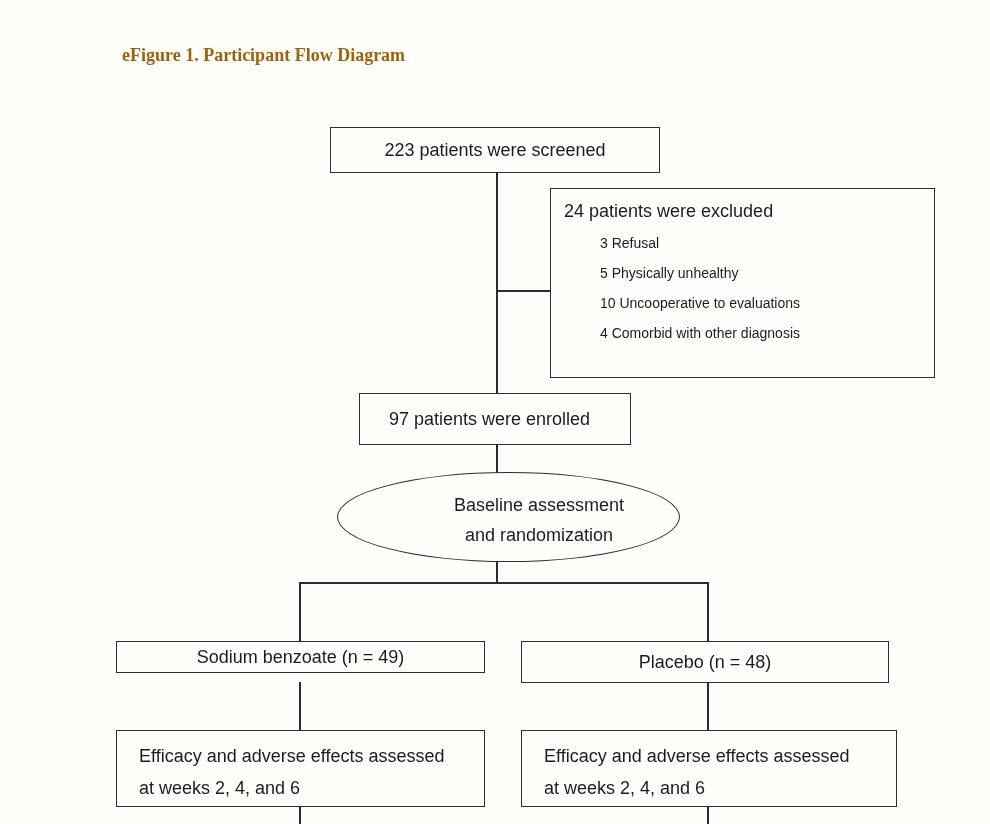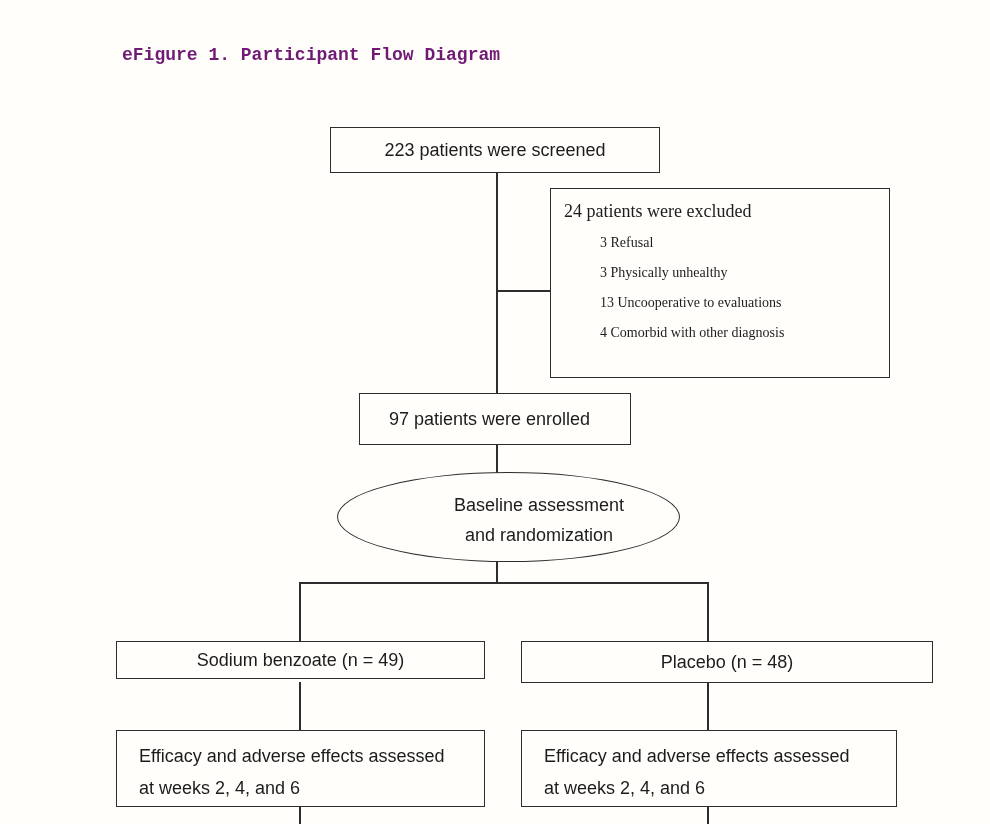--- a/index.html
+++ b/index.html
@@ -9,55 +9,55 @@
     height: 824px;
     background: #fffefa;
     overflow: hidden;
     font-family: "Liberation Sans", sans-serif;
     color: #1c1c1c;
   }
   .fig-title {
     position: absolute;
     left: 122px;
     top: 45px;
-    font-family: Liberation Mono, monospace;
+    font-family: Liberation Serif, serif;
     font-weight: 700;
     font-size: 18px;
-    color: #701a75;
+    color: #a16207;
     white-space: nowrap;
   }
   .node {
     position: absolute;
     box-sizing: border-box;
     border: 1.5px solid #2d2d2d;
     background: #fffefa;
     font-size: 18px;
     line-height: 21px;
   }
   .centered {
     display: flex;
     align-items: center;
     justify-content: center;
     text-align: center;
   }
   .box-screened { left: 330px; top: 127px; width: 330px; height: 46px; }
-  .box-excluded { left: 550px; top: 188px; width: 340px; height: 190px; padding: 12px 0 8px 13px; font-family: Liberation Serif, serif; }
+  .box-excluded { left: 550px; top: 188px; width: 385px; height: 190px; padding: 12px 0 8px 13px; }
   .excl-header  { font-size: 18px; line-height: 20px; }
   .excl-item    { font-size: 14px; line-height: 16px; margin-left: 36px; margin-top: 14px; white-space: nowrap; }
   .box-enrolled { left: 359px; top: 393px; width: 272px; height: 52px; display: flex; align-items: center; padding-left: 29px; }
   .ellipse {
     left: 337px; top: 472px; width: 343px; height: 90px;
     border-radius: 50%;
     display: flex; flex-direction: column; justify-content: center;
     padding-left: 61px; padding-top: 5px;
     line-height: 30px;
     align-items: center;
   }
-  .box-arm-left   { left: 116px; top: 641px; width: 369px; height: 38px; }
-  .box-arm-right  { left: 521px; top: 641px; width: 412px; height: 42px; justify-content: center; }
+  .box-arm-left   { left: 116px; top: 641px; width: 369px; height: 32px; }
+  .box-arm-right  { left: 521px; top: 641px; width: 368px; height: 42px; justify-content: center; }
   .box-assess {
     top: 730px; height: 77px;
     padding: 9px 0 0 22px;
     line-height: 32px;
   }
   .box-assess-left  { left: 116px; width: 369px; }
   .box-assess-right { left: 521px; width: 376px; }
   .line { position: absolute; background: #2d2d2d; }
   .v { width: 2px; }
   .h { height: 2px; }
@@ -92,22 +92,22 @@
   <div class="line v l-tail-left"></div>
   <div class="line v l-tail-right"></div>
 
   <div class="node centered box-screened">
     <span>223 patients were screened</span>
   </div>
 
   <div class="node box-excluded">
     <div class="excl-header">24 patients were excluded</div>
     <div class="excl-item">3 Refusal</div>
-    <div class="excl-item">3 Physically unhealthy</div>
-    <div class="excl-item">13 Uncooperative to evaluations</div>
+    <div class="excl-item">5 Physically unhealthy</div>
+    <div class="excl-item">10 Uncooperative to evaluations</div>
     <div class="excl-item">4 Comorbid with other diagnosis</div>
   </div>
 
   <div class="node box-enrolled">
     <span>97 patients were enrolled</span>
   </div>
 
   <div class="node ellipse">
     <div>Baseline assessment</div>
     <div>and randomization</div>

